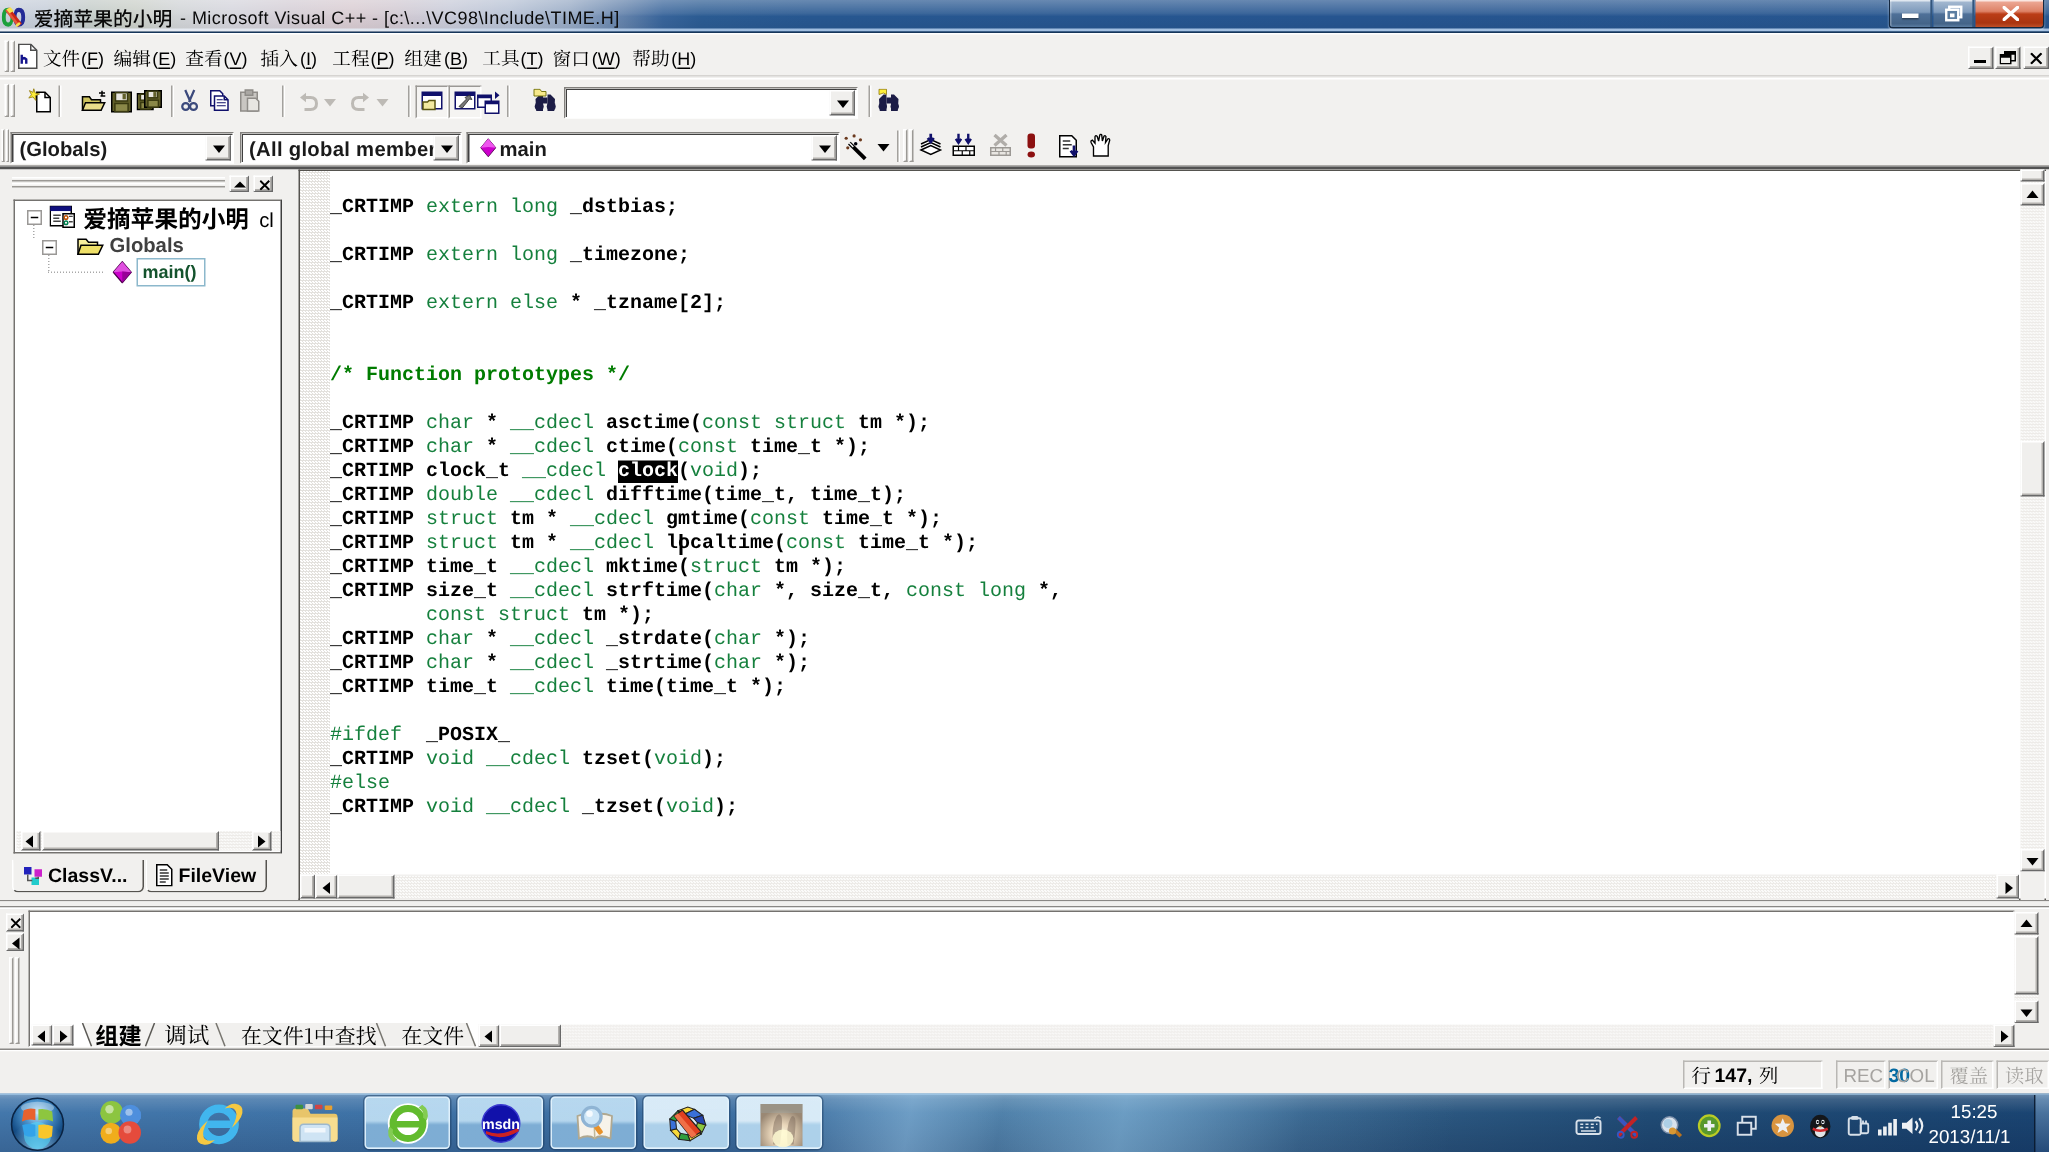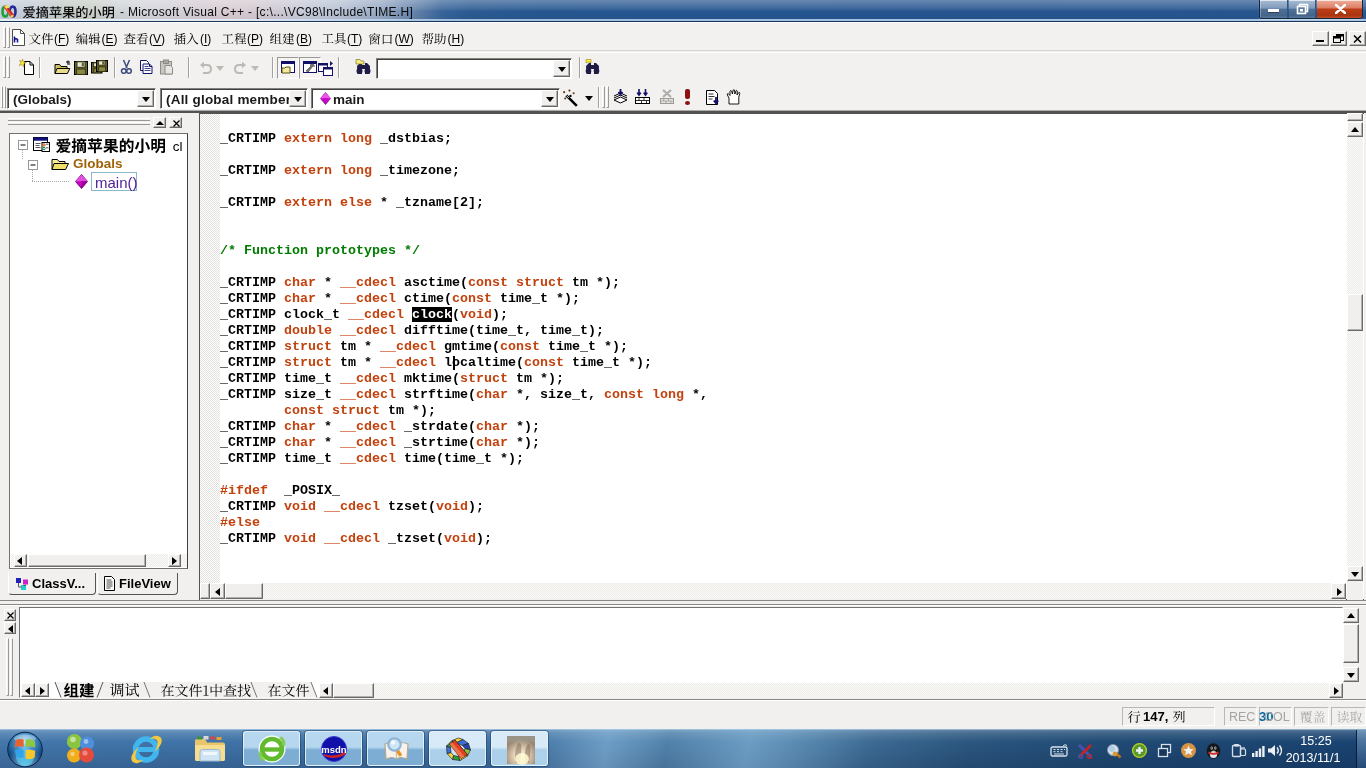--- a/index.html
+++ b/index.html
@@ -9,21 +9,21 @@
 .dt{background:repeating-conic-gradient(#fbfbfa 0% 25%,#edebe8 0% 50%) 0 0/2px 2px}
 .grip{border-left:1px solid #fff;border-top:1px solid #fff;border-right:1px solid #9b9995;border-bottom:1px solid #9b9995;width:3px}
 .hgrip{border-top:1px solid #fff;border-bottom:1px solid #9b9995;height:3px;background:#f1f0ee}
 .sep{width:1px;background:#a3a19d;box-shadow:1px 0 0 #fff}
 .tu{width:0;height:0;border-left:4px solid transparent;border-right:4px solid transparent;border-bottom:5px solid #000}
 .td{width:0;height:0;border-left:4px solid transparent;border-right:4px solid transparent;border-top:5px solid #000}
 .tl{width:0;height:0;border-top:4px solid transparent;border-bottom:4px solid transparent;border-right:5px solid #000}
 .tr{width:0;height:0;border-top:4px solid transparent;border-bottom:4px solid transparent;border-left:5px solid #000}
 .mi{font-size:12px;color:#000}
 pre{font-family:"Liberation Mono",monospace;font-weight:bold;font-size:13.333px;line-height:16px;color:#000}
-pre b{color:#c2410c;font-weight:bold}
+pre b{color:#15803d;font-weight:normal}
 pre i{color:#007c00;font-style:normal}
 
 </style></head><body>
 <div class="abs" style="left:0;top:0;width:1366px;height:22px;background:
 linear-gradient(180deg,rgba(255,255,255,.30) 0%,rgba(255,255,255,.10) 40%,rgba(0,0,0,0) 50%,rgba(0,0,0,.06) 100%),
 linear-gradient(90deg,#c9d0db 0px,#c4ccd8 30px,#c3cbc8 60px,#cacfc8 90px,#d0d3d6 120px,#d4d4dc 155px,#d4cdd5 195px,#d8cbd1 235px,#d1c9d2 265px,#c7cad8 300px,#b6c1d4 340px,#96a9c4 380px,#5f7fa9 418px,#38649a 442px,#2b5b92 468px,#275790 540px,#265590 900px,#27568f 1366px)"></div>
 <div class="abs" style="left:0;top:19px;width:1366px;height:2px;background:linear-gradient(90deg,#e9edf4 0,#e2e7f0 240px,#b9cde6 380px,#9fbddf 450px,#a7c3e3 1366px)"></div>
 <div class="abs" style="left:0;top:21px;width:1366px;height:1px;background:#16365a"></div>
 <svg class="abs" style="left:1px;top:4px" width="16" height="15" viewBox="0 0 16 15">
 <path d="M4.5 1.2 Q8 1.2 8 7.5 Q8 13.8 4.5 13.8 Q0.2 13.8 0.2 7.5 Q0.2 1.2 4.5 1.2Z M4.5 4 Q2.8 4 2.8 7.5 Q2.8 11 4.5 11 Q6 11 6 7.5 Q6 4 4.5 4Z" fill="#1ca03c"></path>
@@ -306,32 +306,32 @@
   </svg>
 <div class="abs" style="left:169px;top:139px;font-size:13.5px;font-weight:normal;color:#000;width:18px;overflow:hidden">&nbsp;cl</div>
 <svg class="abs" style="left:28px;top:160px" width="10" height="10" viewBox="0 0 10 10">
     <rect x="0.5" y="0.5" width="9" height="9" fill="#fff" stroke="#9a9896"></rect>
     <path d="M2.5 5 h5" stroke="#000"></path>
   </svg>
 <svg class="abs" style="left:51px;top:157px" width="19" height="14" viewBox="0 0 19 14">
 <path d="M1 2.5 L1 12.5 L14 12.5 L14 4.5 L8 4.5 L6.4 2.5Z" fill="#f7ee9c" stroke="#000"></path>
 <path d="M3 6.5 L17.5 6.5 L14.6 12.5 L1 12.5Z" fill="#efe068" stroke="#000"></path>
   </svg>
-<div class="abs" style="left:73px;top:156px;font-size:13.5px;font-weight:bold;color:#a16207">Globals</div>
+<div class="abs" style="left:73px;top:156px;font-size:13.5px;font-weight:bold;color:#404040">Globals</div>
 <div class="abs" style="left:22px;top:150px;width:1px;height:10px;background:repeating-linear-gradient(180deg,#a8a8a8 0 1px,transparent 1px 2px)"></div>
 <div class="abs" style="left:32px;top:164px;width:0px;height:1px"></div>
 <div class="abs" style="left:32px;top:170px;width:1px;height:12px;background:repeating-linear-gradient(180deg,#a8a8a8 0 1px,transparent 1px 2px)"></div>
 <div class="abs" style="left:32px;top:181px;width:38px;height:1px;background:repeating-linear-gradient(90deg,#a8a8a8 0 1px,transparent 1px 2px)"></div>
 <svg class="abs" style="left:75px;top:174px" width="13" height="15" viewBox="0 0 13 15">
     <path d="M6.5 0.5 L12.5 7.5 L6.5 14.5 L0.5 7.5Z" fill="#cc00cc" stroke="#4d004d" stroke-width=".8"></path>
     <path d="M6.5 0.5 L12.5 7.5 L6.5 7 L0.5 7.5Z" fill="#e050e0"></path>
     <path d="M6.5 14.5 L12.5 7.5 L6.5 7Z" fill="#990099"></path>
   </svg>
 <div class="abs" style="left:91px;top:172px;width:46px;height:19px;background:#fff;border:1px solid #8cb8cc"></div>
-<div class="abs" style="left:95px;top:174px;font-size:15px;font-weight:normal;color:#4c1d95">main()</div>
+<div class="abs" style="left:95px;top:174px;font-size:12px;font-weight:bold;color:#14532d">main()</div>
 <div class="abs dt" style="left:11px;top:554px;width:176px;height:13px"></div>
 <div class="abs r" style="left:14px;top:554px;width:13px;height:13px">
     <div class="abs tl" style="left:2px;top:2px"></div>
   </div>
 <div class="abs r" style="left:28px;top:554px;width:118px;height:13px"></div>
 <div class="abs r" style="left:168px;top:554px;width:13px;height:13px">
     <div class="abs tr" style="left:3px;top:2px"></div>
   </div>
 <div class="abs" style="left:8px;top:573px;width:88px;height:22px;background:#f1f0ee;border:1px solid;border-color:#fff #55534f #55534f #fff;border-top-color:#fff;border-bottom-left-radius:4px;border-bottom-right-radius:4px;border-top:none">
 <svg class="abs" style="left:6px;top:4px" width="15" height="14" viewBox="0 0 15 14">

